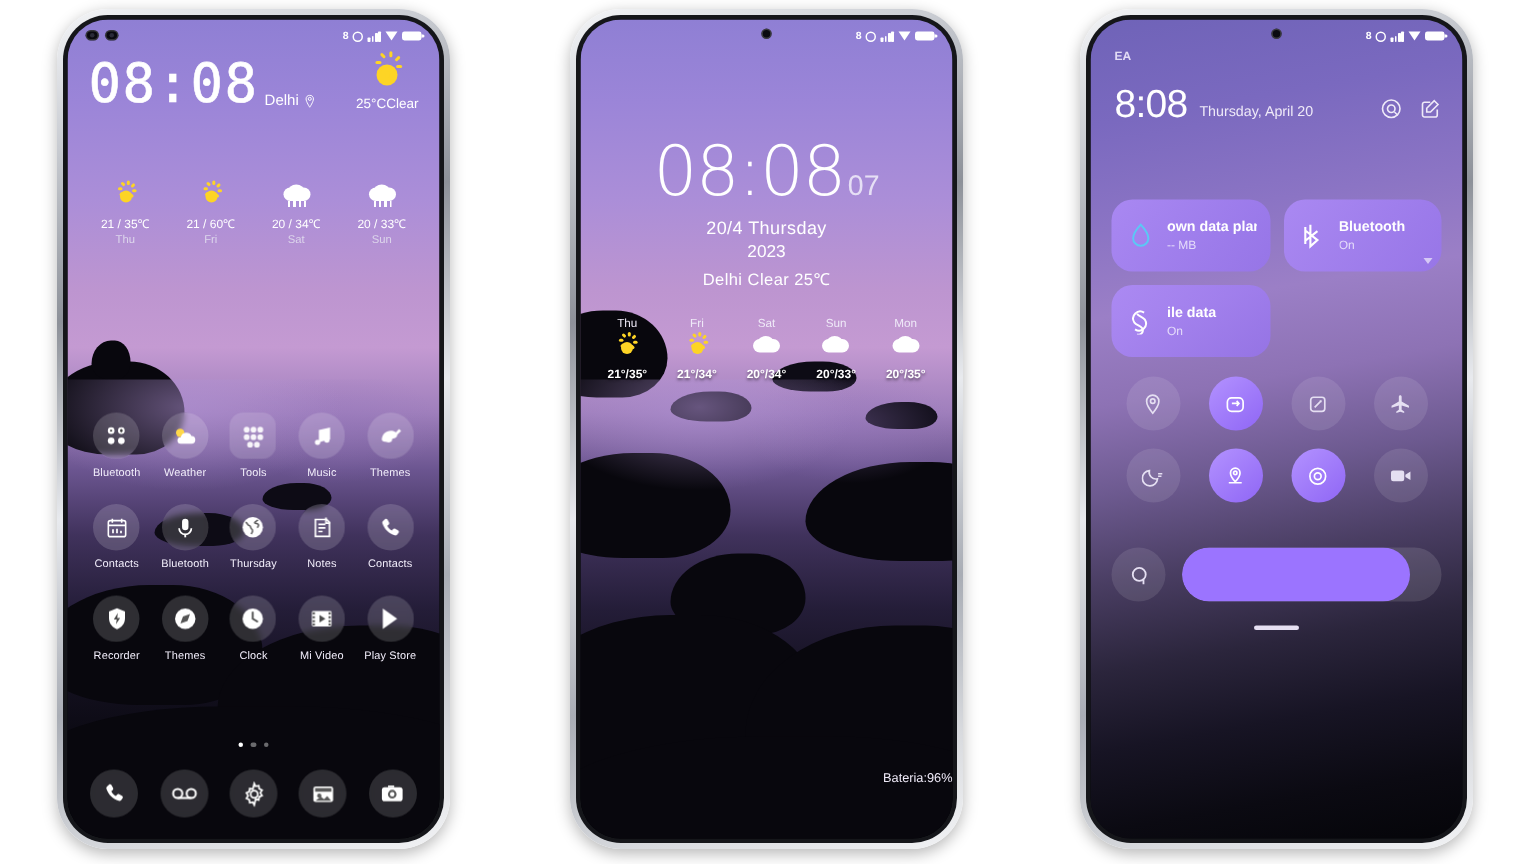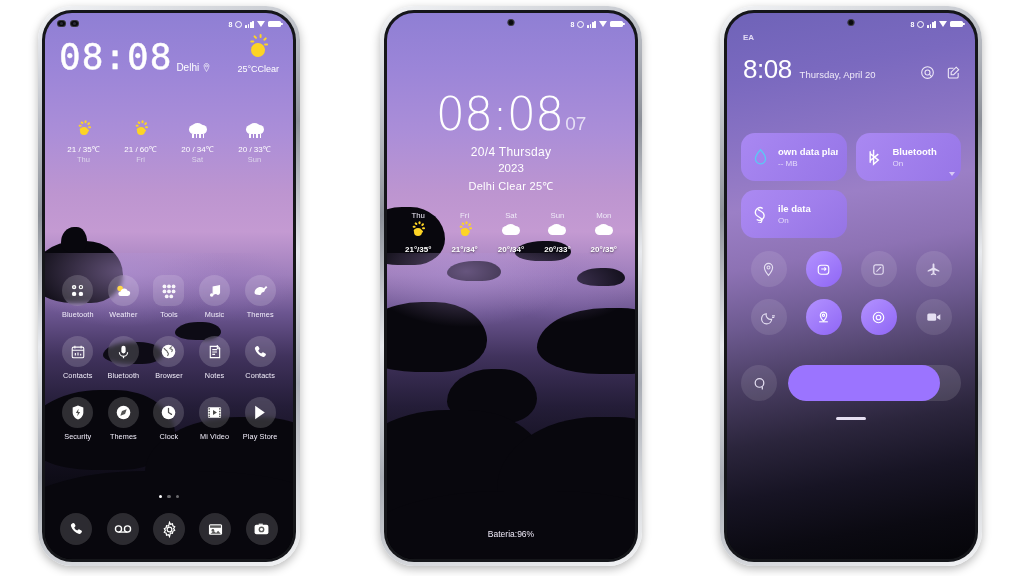--- a/index.html
+++ b/index.html
@@ -167,21 +167,21 @@
   }
   .p2-sec { font-size:19px; color:#e6dff5; font-weight:300; margin-left:2px; vertical-align:baseline; }
   .p2-l1 { color:#fff; font-size:12px; margin-top:8px; letter-spacing:.3px; }
   .p2-l2 { color:#fff; font-size:11.5px; margin-top:3px; }
   .p2-l3 { color:#fff; font-size:11px; margin-top:4px; letter-spacing:.3px; }
 
   .p2-forecast { position:absolute; top:198px; left:8px; right:8px; display:flex; z-index:6; }
   .p2-forecast .fc .d { color:#efeaf8; font-size:7.8px; margin:0 0 2px 0; }
   .p2-forecast .fc .t { color:#fff; font-size:8px; margin-top:3px; font-weight:600;
      text-shadow:0 1px 2px rgba(0,0,0,.5);text-align:center; }
-  .p2-batt { position:absolute; bottom:20px; left:0; right:0; text-align:center; color:#efeaf8; font-size:8.5px; z-index:6; }
+  .p2-batt { position:absolute; bottom:36px; left:0; right:0; text-align:right; color:#efeaf8; font-size:8.5px; z-index:6; }
 
   
   .p3wall { position:absolute; inset:0;
     background: linear-gradient(170deg,
       #6f63b8 0%, #7a69bf 12%, #8b74c4 24%, #9b7fc6 34%,
       #8d72b4 44%, #6d5a90 54%, #4a3e63 64%, #2b253c 74%,
       #171424 83%, #0b0a12 92%, #050509 100%);
   }
   .p3-head { position:absolute; top:20px; left:16px; right:14px; z-index:6; }
   .p3-ea { color:#e3dcf5; font-size:8px; font-weight:600; }
@@ -427,21 +427,21 @@
               </div>
               <div class="lbl">Bluetooth</div>
             </div>
             <div class="app">
               <div class="circle">
                 <svg width="17" height="17" viewBox="0 0 18 18">
                   <circle cx="9" cy="9" r="7.2" fill="#fff"></circle>
                   <path d="M4 5.5c1.5.6 1.2 2 2.5 2.2 1.4.2.6 2 1.8 2.6 1.1.6.4 2.4-.4 3.4M12.6 3.8c-.6 1-2 .8-2.2 2 .6.9 2 .3 2.6 1.3.5.9-.9 1.5-.4 2.4" fill="none" stroke="#5a5a5a" stroke-width="1.1"></path>
                 </svg>
               </div>
-              <div class="lbl">Browser</div>
+              <div class="lbl">Thursday</div>
             </div>
             <div class="app">
               <div class="circle">
                 <svg width="15" height="17" viewBox="0 0 16 18" fill="none" stroke="#fff" stroke-width="1.2">
                   <path d="M3.5 3.5h8l2 2v10h-10z"></path>
                   <path d="M5.6 7h5M5.6 9.5h5M5.6 12h3"></path>
                   <path d="M11 2v4h3"></path>
                 </svg>
               </div>
               <div class="lbl">Notes</div>
@@ -457,21 +457,21 @@
           </div>
 
           <div class="approw">
             <div class="app">
               <div class="circle">
                 <svg width="16" height="17" viewBox="0 0 18 19">
                   <path d="M9 1.6l6 2.4v5.2c0 4-2.6 7-6 8.2-3.4-1.2-6-4.2-6-8.2V4z" fill="#fff"></path>
                   <path d="M9.6 5.2L6.6 10h2.2l-.6 3.6L11.4 9H9.2z" fill="#4a4a4a"></path>
                 </svg>
               </div>
-              <div class="lbl">Security</div>
+              <div class="lbl">Recorder</div>
             </div>
             <div class="app">
               <div class="circle">
                 <svg width="17" height="17" viewBox="0 0 18 18">
                   <circle cx="9" cy="9" r="7.2" fill="#fff"></circle>
                   <path d="M12.4 5.6L7.4 7.4 5.6 12.4l5-1.8z" fill="#555"></path>
                 </svg>
               </div>
               <div class="lbl">Themes</div>
             </div>

